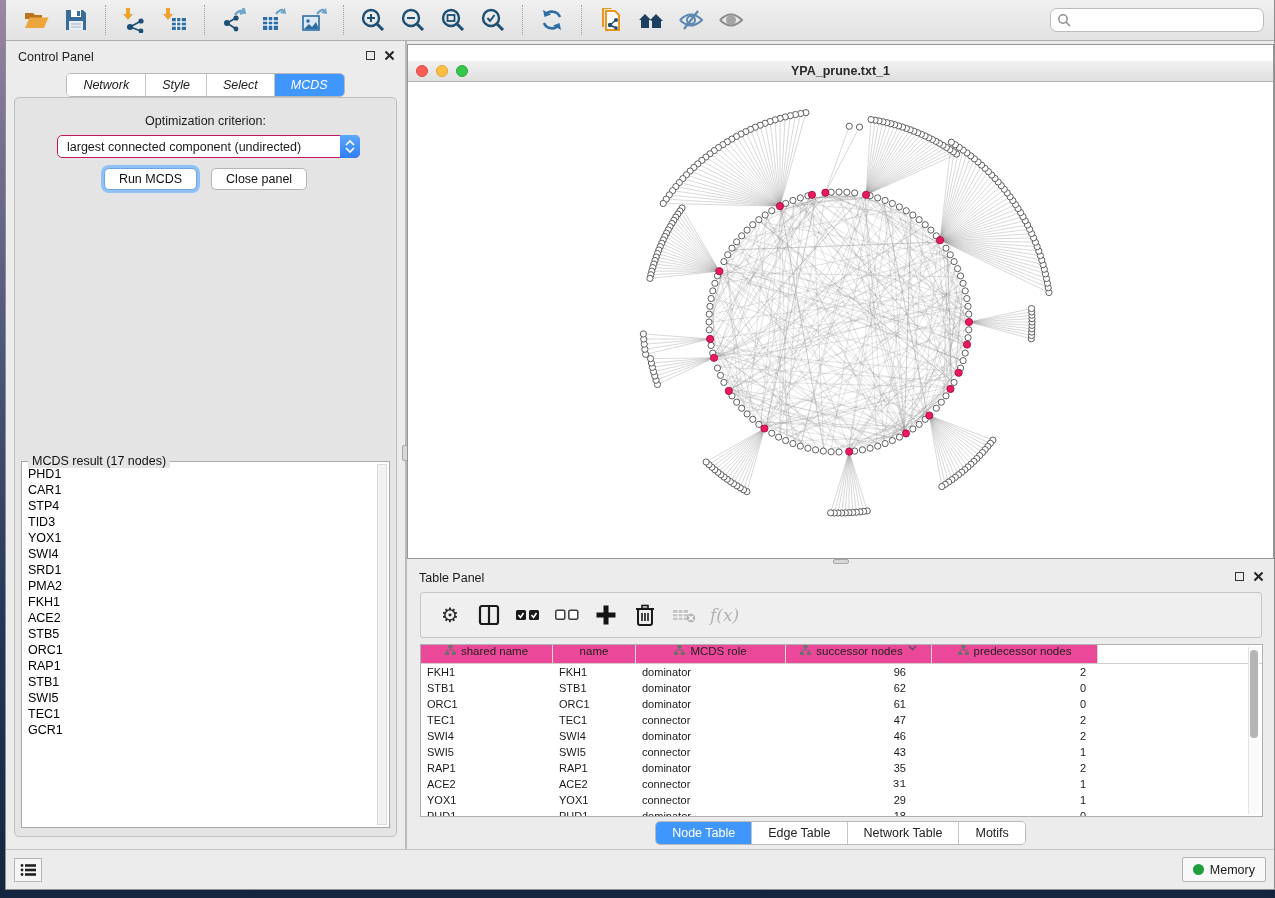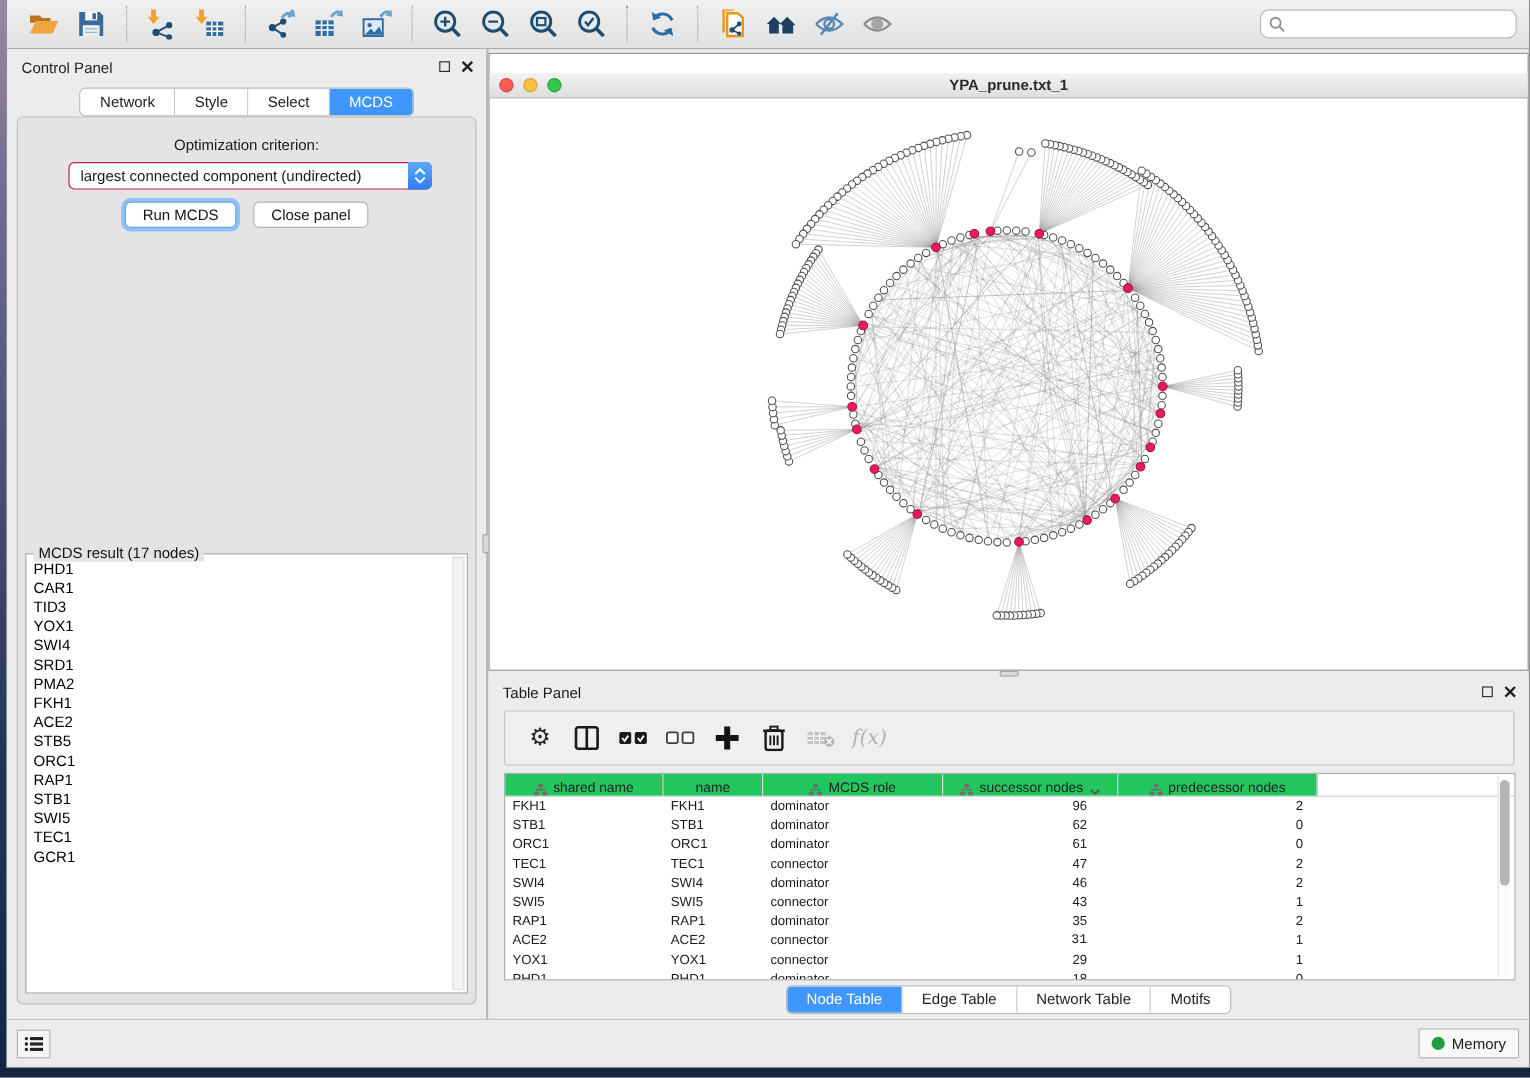--- a/index.html
+++ b/index.html
@@ -26,21 +26,21 @@
   .main { position:absolute; left:0; right:0; top:41px; bottom:40px; }
   .vsplitter { position:absolute; left:399px; top:0; bottom:0; width:2px; background:#b9b9b9; }
   .vhandle { position:absolute; left:-3px; top:404px; width:8px; height:16px;
     background:#d8d8d8; border:1px solid #a8a8a8; border-radius:2px; }
 
   
   .control-panel { position:absolute; left:0; top:0; width:399px; bottom:0; background:#ececec; }
   .panel-title { position:absolute; left:12px; top:9px; font-size:12.5px; color:#222; }
   .panel-btns { position:absolute; right:10px; top:9px; display:flex; gap:9px; align-items:center; }
   .float-glyph { width:9px; height:9px; border:1.5px solid #333; }
-  .tabs-row { position:absolute; left:0; right:0; top:32px; display:flex; justify-content:center; }
+  .tabs-row { position:absolute; left:0; right:0; top:32px; display:flex; justify-content:center;font-style:italic; }
   .tab-group { display:flex; border:1px solid #b9b9b9; border-radius:5px; overflow:hidden; background:#fff; }
   .tab { padding:3px 16px; font-size:12.5px; background:#fff; border-right:1px solid #c4c4c4;
     color:#222; line-height:16px; }
   .tab:last-child { border-right:none; }
   .tab.selected { background:#3f97fd; color:#fff; }
   .cp-content { position:absolute; left:8px; right:8px; top:56px; bottom:12px;
     background:#e4e4e4; border:1px solid #bfbfbf; border-radius:5px; }
   .opt-label { position:absolute; left:0; right:0; top:16px; text-align:center; font-size:12.5px; }
   .dropdown { position:absolute; left:42px; right:36px; top:37px; height:23px; background:#fff;
     border:1px solid #be185d; border-radius:5px; display:flex; align-items:center; }
@@ -86,22 +86,22 @@
     background:#efefef; border:1px solid #c6c6c6; border-radius:3px;
     display:flex; align-items:center; padding-left:16px; }
   .tpt-icon { width:26px; height:26px; display:flex; align-items:center; justify-content:center;
     margin-right:13px; }
   .gear-char { font-size:20px; color:#2b2b2b; line-height:26px; }
   .fx-label { font-family:"DejaVu Serif", serif; font-style:italic; font-size:17px; color:#b2b2b2; }
 
   .node-table { position:absolute; left:13px; right:11px; top:80px; bottom:32px;
     background:#fff; border:1px solid #b0b0b0; overflow:hidden; }
   .nt-header { display:flex; height:19px; border-bottom:1px solid #cfcfcf; }
-  .nt-hcell { background:#22c55e; border-right:1px solid #d6d6d6; display:flex;
-    align-items:flex-end; justify-content:center; gap:5px; font-size:11.5px; color:#222; }
+  .nt-hcell { background:#ec4899; border-right:1px solid #d6d6d6; display:flex;
+    align-items:flex-start; justify-content:center; gap:5px; font-size:11.5px; color:#222; }
   .nt-row { display:flex; height:16px; }
   .nt-cell { font-size:11px; line-height:16px; padding:0 6px; white-space:nowrap; overflow:hidden; }
   .num { text-align:right; }
   .c0{width:132px;} .c1{width:83px;} .c2{width:150px;} .c3{width:146px;} .c4{width:166px;}
   .nt-scroll { position:absolute; top:2px; right:3px; bottom:2px; width:11px;
     background:#fafafa; border-left:1px solid #e4e4e4; }
   .nt-thumb { position:absolute; top:3px; left:1px; width:8px; height:88px;
     background:#b5b5b5; border-radius:4px; }
 
   .tp-tabs { position:absolute; left:0; right:0; bottom:4px; display:flex; justify-content:center; }
@@ -304,20 +304,21 @@
         </div>
         <div class="btn-row">
           <button class="push-btn focused">Run MCDS</button>
           <button class="push-btn">Close panel</button>
         </div>
         <div class="mcds-box">
           <div class="mcds-legend">MCDS result (17 nodes)</div>
           <div class="mcds-list" id="mcds-list">
               <div class="mcds-item">PHD1</div>
               <div class="mcds-item">CAR1</div>
+              <div class="mcds-item">STP4</div>
               <div class="mcds-item">TID3</div>
               <div class="mcds-item">YOX1</div>
               <div class="mcds-item">SWI4</div>
               <div class="mcds-item">SRD1</div>
               <div class="mcds-item">PMA2</div>
               <div class="mcds-item">FKH1</div>
               <div class="mcds-item">ACE2</div>
               <div class="mcds-item">STB5</div>
               <div class="mcds-item">ORC1</div>
               <div class="mcds-item">RAP1</div>

